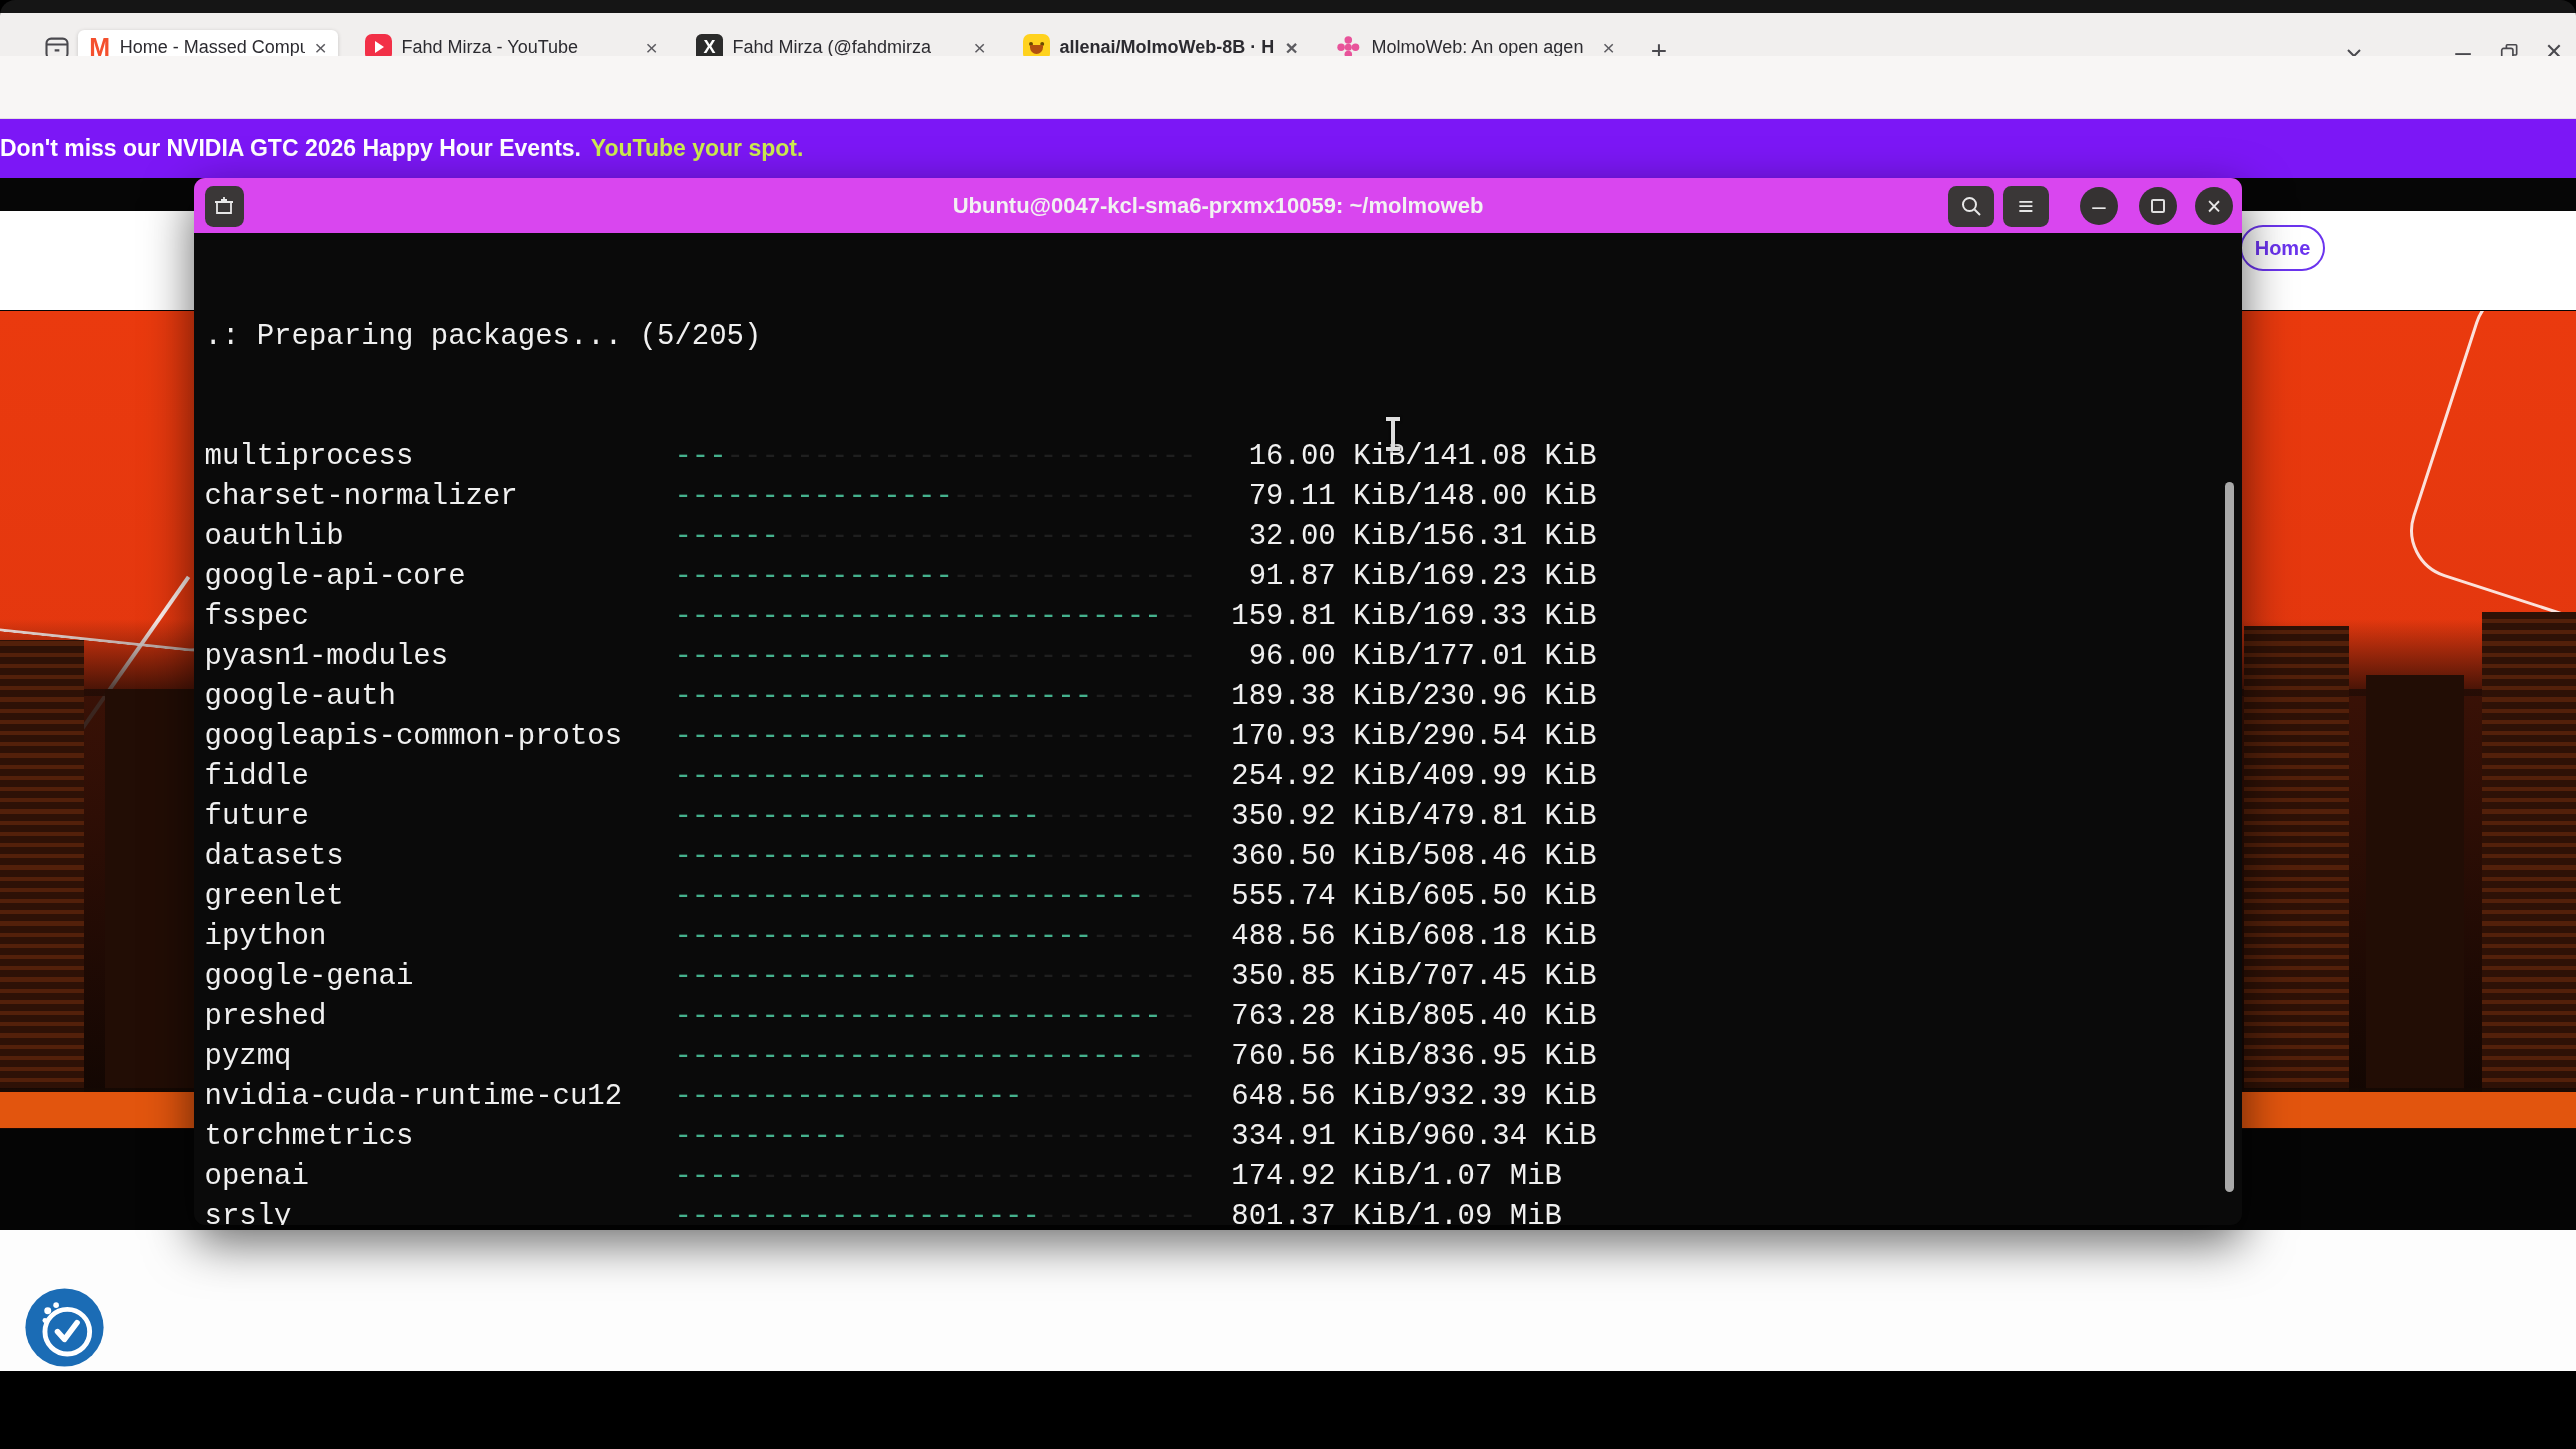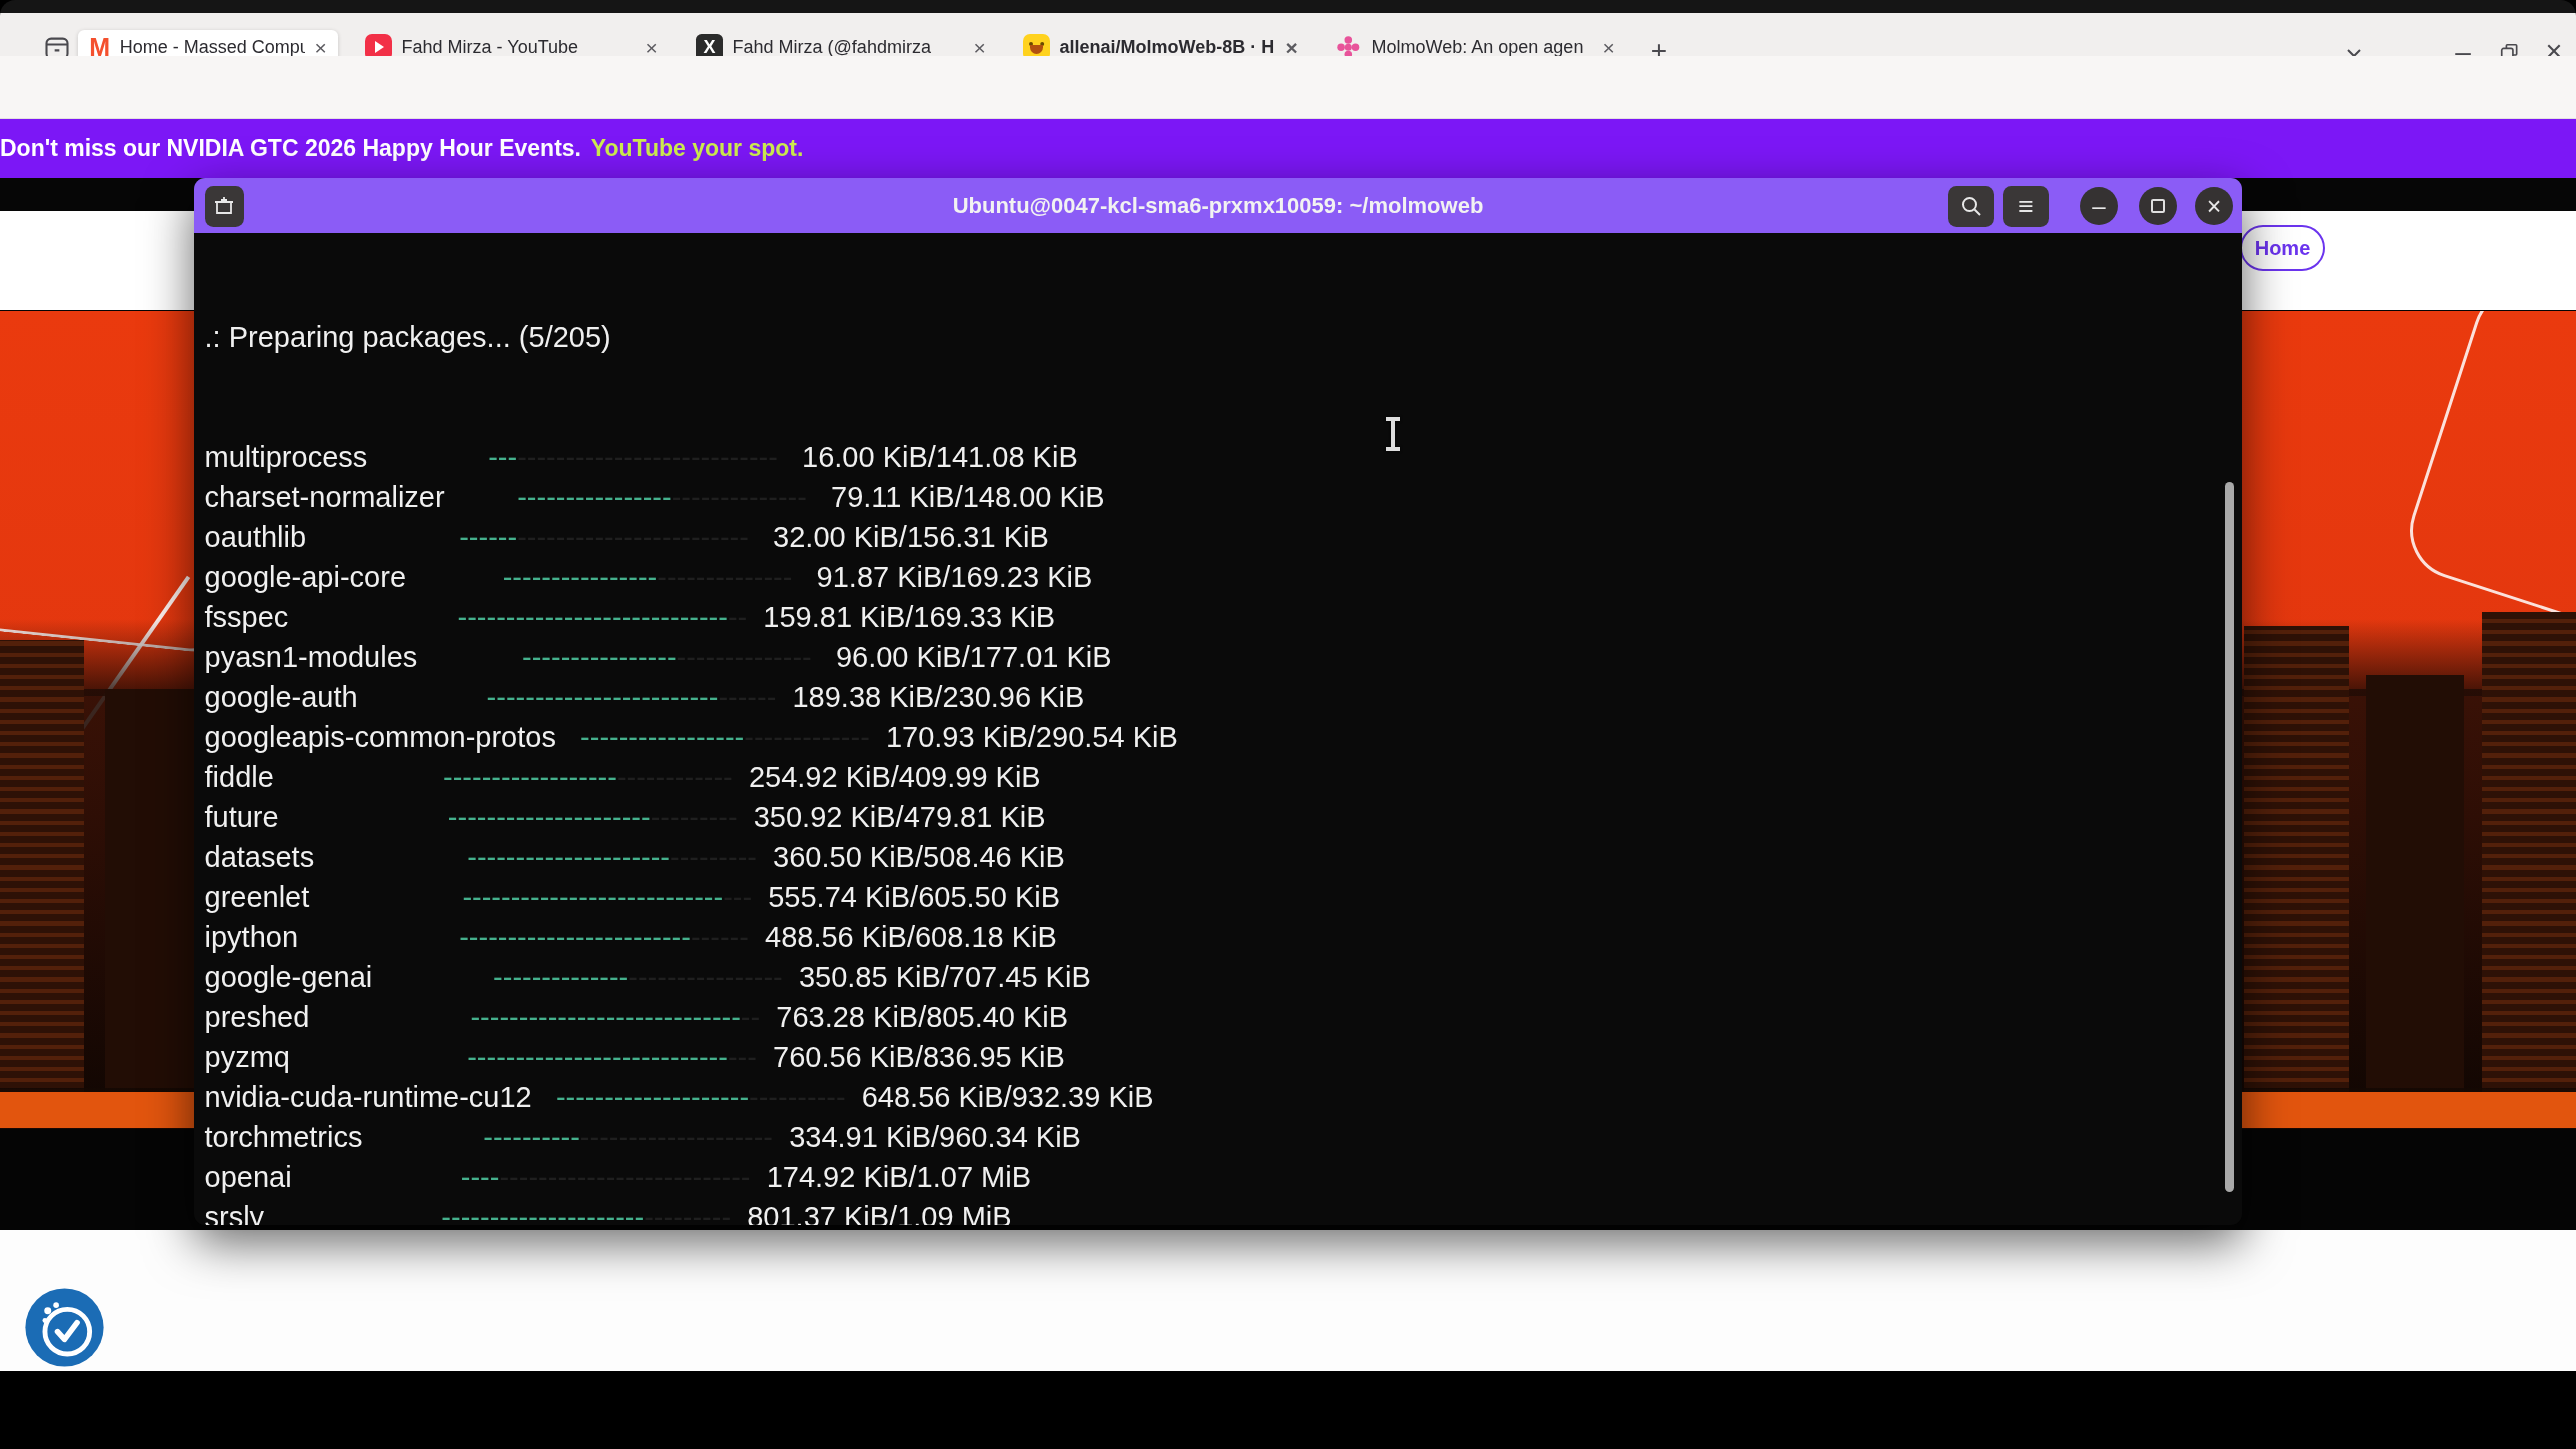--- a/index.html
+++ b/index.html
@@ -73,33 +73,33 @@
   .hero-black{position:absolute;left:0;top:818px;width:2576px;height:102px;background:#050505;}
 
   .bottom-white{left:0;top:1230px;width:2576px;height:141px;background:#fdfdfd;}
   .offerings{left:0;top:1332px;width:2576px;text-align:center;font-size:31px;font-weight:bold;color:#0e0e0e;}
   .footer{left:0;top:1371px;width:2576px;height:78px;background:#000000;}
   .a11y{left:24px;top:1287px;width:81px;height:81px;}
 
   
   .term{left:194px;top:178px;width:2048px;height:1047px;background:#0a0a0a;border-radius:11.2px;
         box-shadow:0 17px 49px rgba(0,0,0,.6);overflow:hidden;}
-  .term-titlebar{position:absolute;left:0;top:0;width:2048px;height:55px;background:#8b5cf6;}
+  .term-titlebar{position:absolute;left:0;top:0;width:2048px;height:55px;background:#d946ef;}
   .term-title{position:absolute;left:0;top:15.4px;width:2048px;text-align:center;color:#f2f2f2;font-weight:bold;font-size:22px;}
   .t-btn{position:absolute;top:7.7px;height:41px;background:#3a3737;border-radius:8.4px;display:flex;align-items:center;justify-content:center;color:#e8e8e8;}
   .t-new{left:10.5px;width:39px;}
   .t-search{left:1754px;width:46px;}
   .t-menu{left:1809px;width:46px;font-size:26.6px;}
   .t-circ{position:absolute;top:9px;width:38px;height:38px;border-radius:50%;background:#353232;display:flex;align-items:center;justify-content:center;color:#e8e8e8;}
   .t-min{left:1886px;font-size:24px;}
   .t-max{left:1945px;}
   .t-max .sq{width:14px;height:14px;border:2.1px solid #e0e0e0;border-radius:2.1px;}
   .t-close{left:2001px;font-size:25px;}
 
-  .term-body{position:absolute;left:10.5px;top:59px;width:2023px;font-family:Liberation Sans, sans-serif;
+  .term-body{position:absolute;left:10.5px;top:59px;width:2023px;font-family:Liberation Mono, monospace;
              font-size:29px;line-height:40px;color:#f0f0f0;white-space:pre;}
   .bar-fill{color:#45b18d;}
   .bar-rest{color:#1f1f1f;}
   .term-scrollbar{left:2225px;top:482px;width:9px;height:710px;background:#a9a9a9;border-radius:4.9px;}
 
   
   .ibeam{left:1385px;top:417px;width:15.4px;height:34px;filter:drop-shadow(0 0 1.4px rgba(0,0,0,.8));}
   .ibeam .stem{position:absolute;left:6.3px;top:0;width:3.5px;height:34px;background:#dedede;}
   .ibeam .cap{position:absolute;left:1.4px;width:13.3px;height:3.5px;background:#dedede;}
   .ibeam .cap.b{top:30px;}

